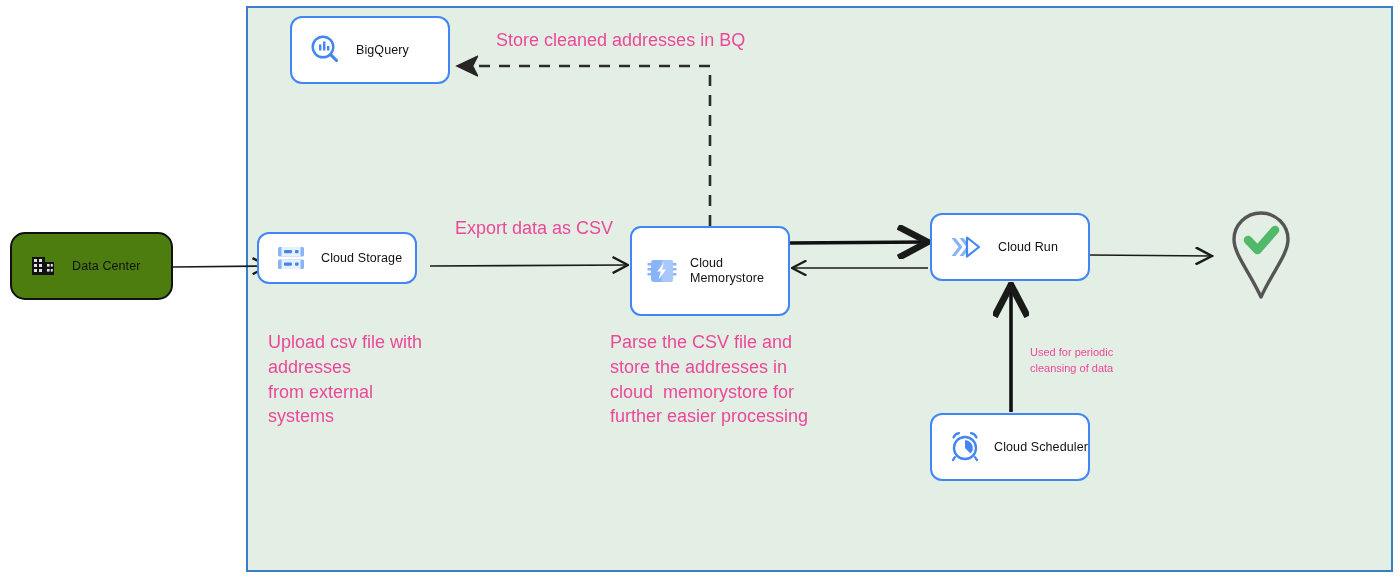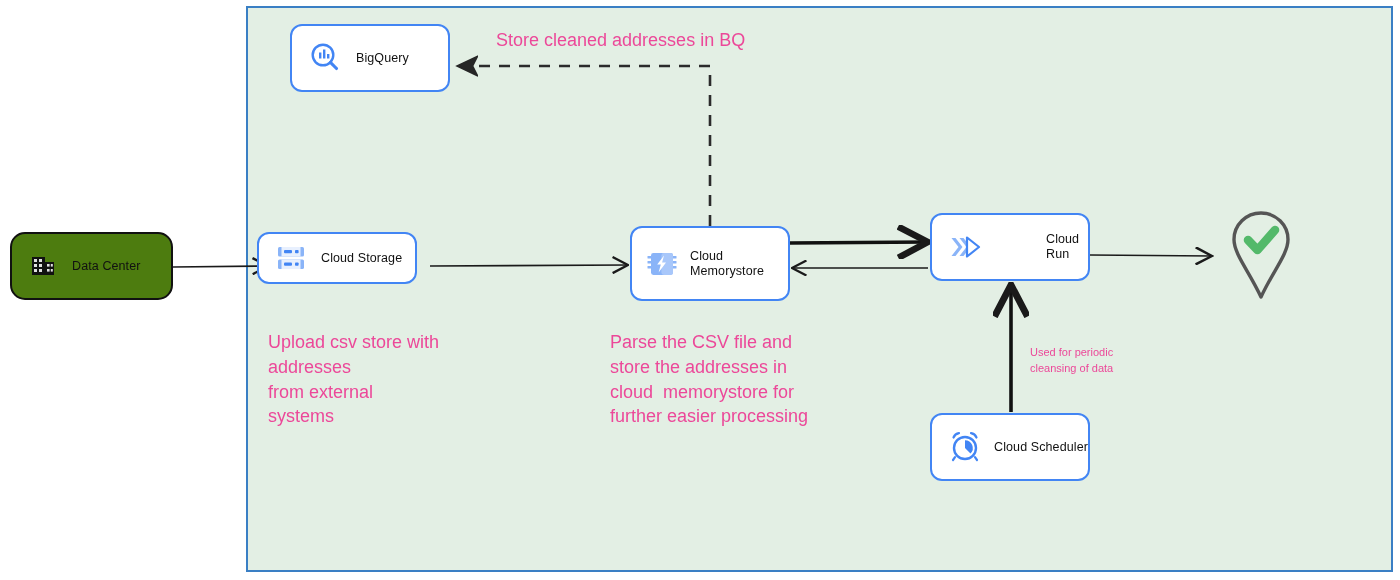--- a/index.html
+++ b/index.html
@@ -14,33 +14,33 @@
   .node{position:absolute;box-sizing:border-box;display:flex;align-items:center;
     background:#ffffff;border:2px solid #4285f4;border-radius:12px;}
   .node .ico{flex:0 0 auto;display:flex;align-items:center;justify-content:center;}
   .node .lbl{font-size:12.5px;line-height:1.18;color:#111;letter-spacing:.1px;}
 
   #node-datacenter{left:10px;top:232px;width:163px;height:68px;
     background:#4d7c0f;border:2px solid #111;border-radius:15px;}
   #node-datacenter .ico{margin-left:18px;}
   #node-datacenter .lbl{margin-left:16px;font-size:12.5px;}
 
-  #node-bigquery{left:290px;top:24px;width:160px;height:68px;}
+  #node-bigquery{left:290px;top:16px;width:160px;height:68px;}
   #node-bigquery .ico{margin-left:16px;}
   #node-bigquery .lbl{margin-left:14px;}
 
   #node-cloudstorage{left:257px;top:232px;width:160px;height:52px;text-align:center;}
   #node-cloudstorage .ico{margin-left:16px;}
   #node-cloudstorage .lbl{margin-left:14px;}
 
-  #node-memorystore{left:630px;top:226px;width:160px;height:75px;}
+  #node-memorystore{left:630px;top:226px;width:160px;height:90px;border-radius:11px;}
   #node-memorystore .ico{margin-left:14px;}
   #node-memorystore .lbl{margin-left:12px;}
 
-  #node-cloudrun{left:930px;top:213px;width:160px;height:68px;gap:48px;}
+  #node-cloudrun{left:930px;top:213px;width:160px;height:68px;}
   #node-cloudrun .ico{margin-left:16px;}
   #node-cloudrun .lbl{margin-left:14px;}
 
   #node-cloudscheduler{left:930px;top:413px;width:160px;height:68px;justify-content:center;}
   #node-cloudscheduler .ico{margin-left:16px;}
   #node-cloudscheduler .lbl{margin-left:12px;}
 
   #pin-addressvalidation{position:absolute;left:1218px;top:205px;width:86px;height:110px;}
 
   .txt{position:absolute;color:#ec4899;white-space:pre;}
@@ -199,25 +199,26 @@
   <div id="pin-addressvalidation">
     <svg width="86" height="110" viewBox="0 0 86 110">
       <path d="M43,8 C28,8 16,20 16,34.5 C16,49 31,66 43,92 C55,66 70,49 70,34.5 C70,20 58,8 43,8 Z" fill="none" stroke="#555555" stroke-width="3.4" stroke-linejoin="round"></path>
       <path d="M30,35 L39.5,45 L57,25" fill="none" stroke="#53b96a" stroke-width="8.6" stroke-linecap="round" stroke-linejoin="round"></path>
     </svg>
     
   </div>
 
   <div class="txt" id="label-store-bq">Store cleaned addresses in BQ</div>
 
+  <div class="txt" id="label-export-csv">Export data as CSV</div>
 
   <div class="txt" id="label-periodic">Used for periodic
 cleansing of data</div>
 
-  <div class="txt" id="note-upload">Upload csv store with
+  <div class="txt" id="note-upload">Upload csv file with
 addresses
 from external
 systems</div>
 
   <div class="txt" id="note-parse">Parse the CSV file and
 store the addresses in
 cloud  memorystore for
 further easier processing</div>
 
 </div>

